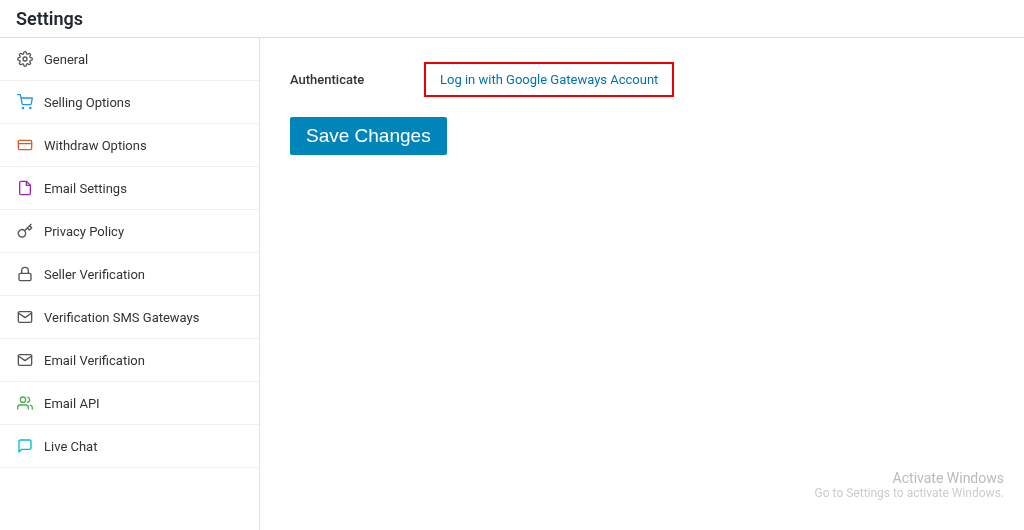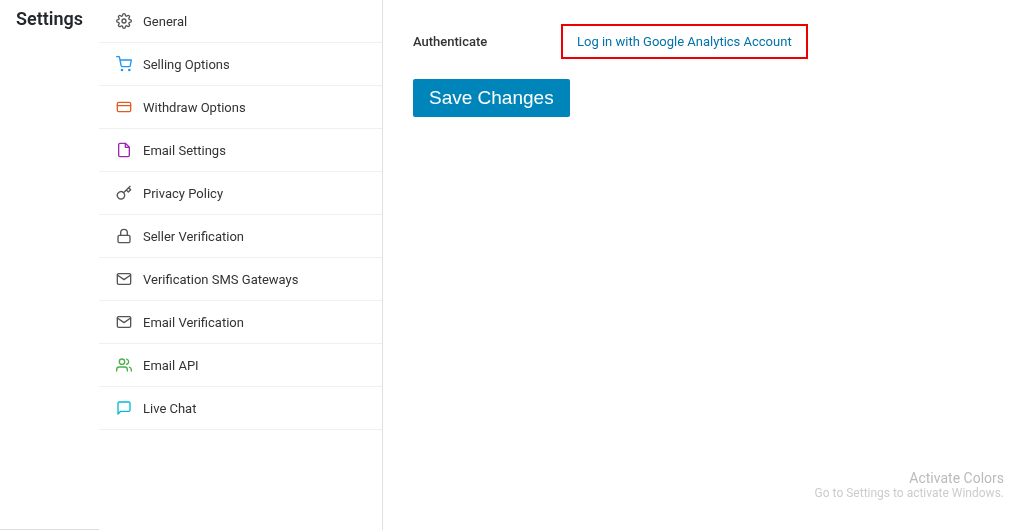--- a/index.html
+++ b/index.html
@@ -6,39 +6,39 @@
     body {
       font-family: -apple-system, BlinkMacSystemFont, "Segoe UI", Roboto, sans-serif;
       font-size: 13px;
       background: #f1f1f1;
       color: #333;
     }
     .page-wrapper {
       width: 1024px;
       height: 530px;
       display: flex;
-      flex-direction: row;
+      flex-direction: column;
       overflow: hidden;
     }
     .page-header {
       background: #fff;
       padding: 8px 16px;
       border-bottom: 1px solid #ddd;
       font-size: 18px;
       font-weight: 600;
       color: #23282d;
     }
     .content-area {
       display: flex;
       flex: 1;
       overflow: hidden;
     }
     
     .sidebar {
-      width: 284px;
+      width: 260px;
       background: #fff;
       border-right: 1px solid #e0e0e0;
       overflow-y: auto;
       flex-shrink: 0;
     }
     .sidebar-item {
       display: flex;
       align-items: center;
       padding: 12px 16px;
       border-bottom: 1px solid #f0f0f0;
@@ -70,21 +70,21 @@
       font-weight: 600;
       color: #0073aa;
       margin-bottom: 20px;
       padding-bottom: 12px;
       border-bottom: 1px solid #e0e0e0;
     }
     .form-row {
       display: flex;
       align-items: center;
       margin-bottom: 20px;
-      gap: 28px;
+      gap: 14px;
     }
     .form-label {
       font-size: 13px;
       font-weight: 500;
       color: #333;
       width: 120px;
       flex-shrink: 0;
     }
     .auth-link-box {
       border: 2px solid #e00;
@@ -222,25 +222,25 @@
             </svg>
           </span>
           <span>Live Chat</span>
         </div>
       </div>
 
     <div class="main-content" style="position:relative;">
       <div class="form-row">
         <div class="form-label">Authenticate</div>
         <div class="auth-link-box">
-          <a class="auth-link" href="#">Log in with Google Analytics Account</a>
+          <a class="auth-link" href="#">Log in with Google Gateways Account</a>
         </div>
       </div>
       <div>
         <button class="save-btn">Save Changes</button>
       </div>
       <div class="watermark">
-        <div>Activate Colors</div>
+        <div>Activate Windows</div>
         <div class="watermark-sub">Go to Settings to activate Windows.</div>
       </div>
     </div>
   </div>
 </div>
 
 </body></html>

